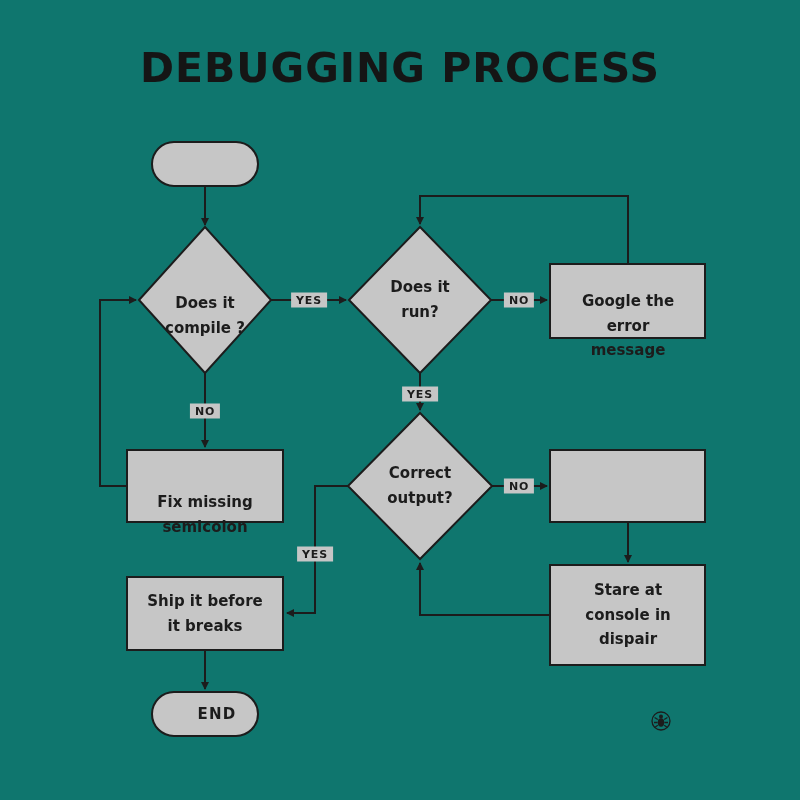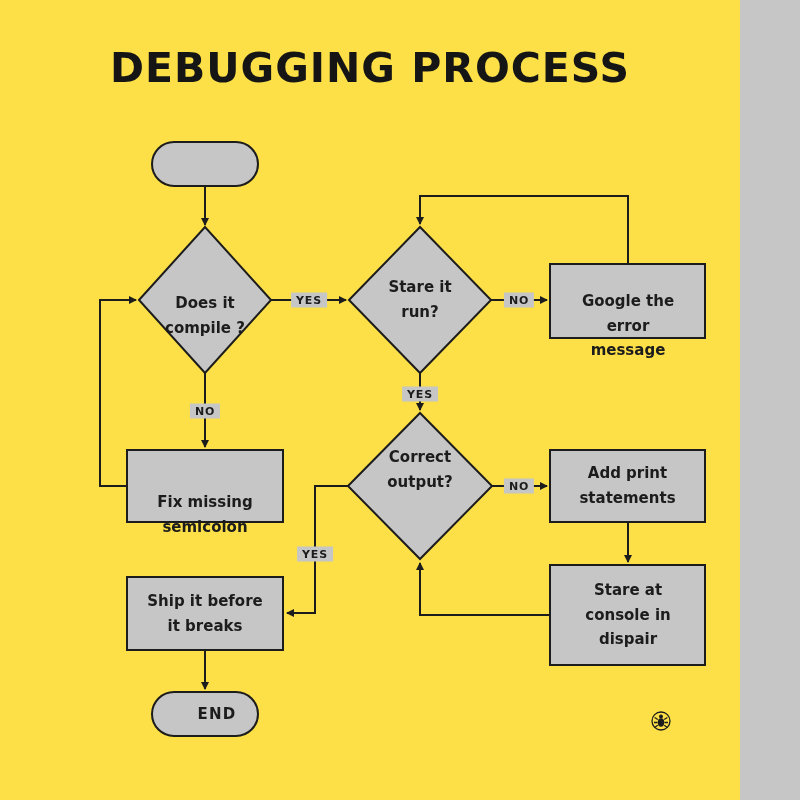--- a/index.html
+++ b/index.html
@@ -3,23 +3,23 @@
 <meta charset="utf-8">
 <style>
   html, body {
     margin: 0;
     padding: 0;
     background: #c6c6c6;
     font-family: "DejaVu Sans", "Liberation Sans", sans-serif;
   }
   .canvas {
     position: relative;
-    width: 740px;
+    width: 800px;
     height: 800px;
-    background: #fde047;
+    background: #0f766e;
     overflow: hidden;
     text-decoration: underline;
   }
   .page-title {
     position: absolute;
     top: 44px;
     left: 0;
     width: 100%;
     margin: 0;
     text-align: center;
@@ -107,29 +107,28 @@
       <circle cx="661" cy="721" r="9"></circle>
       <ellipse cx="661" cy="722.5" rx="3.2" ry="4.2" fill="#1c1c1c" stroke="none"></ellipse>
       <circle cx="661" cy="716.5" r="2" fill="#1c1c1c" stroke="none"></circle>
       <path d="M657.8 719.5 l-3.2 -2 M657.6 722.5 h-3.6 M657.8 725.3 l-3.2 2.2 M664.2 719.5 l3.2 -2 M664.4 722.5 h3.6 M664.2 725.3 l3.2 2.2"></path>
     </g>
   </svg>
 
 
   <div class="node-label" style="left:160px; top:246px; width:90px; height:140px;">Does it compile ?</div>
 
-  <div class="node-label" style="left:375px; top:230px; width:90px; height:140px;">Stare it run?</div>
+  <div class="node-label" style="left:375px; top:230px; width:90px; height:140px;">Does it run?</div>
 
   <div class="node-label" style="left:568px; top:264px; width:120px; height:74px;margin-top:25px;">Google the error message</div>
 
   <div class="node-label" style="left:150px; top:450px; width:110px; height:72px;margin-top:29px;">Fix missing semicolon</div>
 
-  <div class="node-label" style="left:372px; top:400px; width:96px; height:140px;text-align:center;">Correct output?</div>
+  <div class="node-label" style="left:372px; top:416px; width:96px; height:140px;text-align:center;">Correct output?</div>
 
-  <div class="node-label" style="left:577px; top:450px; width:101px; height:72px;">Add print statements</div>
 
   <div class="node-label" style="left:582px; top:565px; width:92px; height:100px;">Stare at console in dispair</div>
 
   <div class="node-label" style="left:140px; top:577px; width:130px; height:73px;">Ship it before it breaks</div>
 
   <div class="node-label terminal-label" style="left:164px; top:692px; width:106px; height:44px;">END</div>
 
   <div class="edge-label" style="left:309px; top:300px;">YES</div>
   <div class="edge-label" style="left:519px; top:300px;">NO</div>
   <div class="edge-label" style="left:205px; top:411px;">NO</div>

